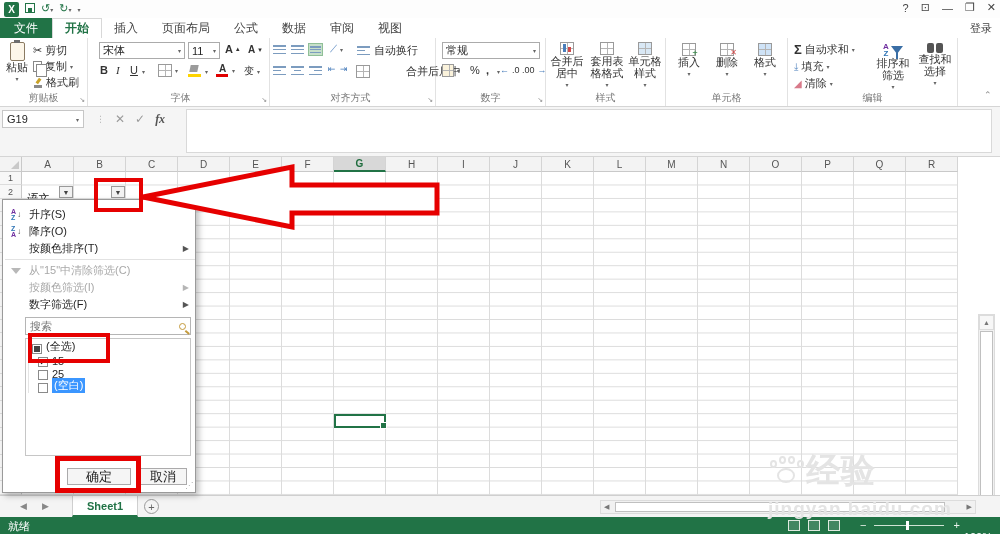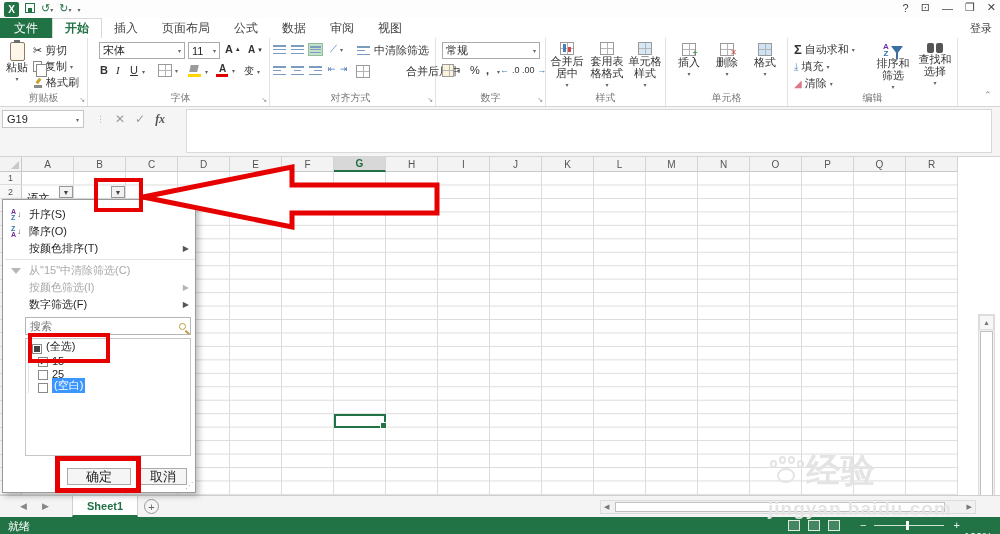--- a/index.html
+++ b/index.html
@@ -265,21 +265,21 @@
           <i></i>
         </span>
       </div>
     <div class="smallrow" style="left:64px;top:5px;font-size:10px;color:#4a7ebb;">⟋<span class="dd">▾</span></div>
     <div class="smallrow" style="left:90px;top:5px;">
         <span class="alic l">
           <i></i>
           <i></i>
           <i></i>
         </span>
-        <span>中清除筛选</span>
+        <span>自动换行</span>
       </div>
     <div class="smallrow" style="left:6px;top:26px;">
         <span class="alic l">
           <i></i>
           <i></i>
           <i></i>
         </span>
       </div>
     <div class="smallrow" style="left:24px;top:26px;">
         <span class="alic c">

